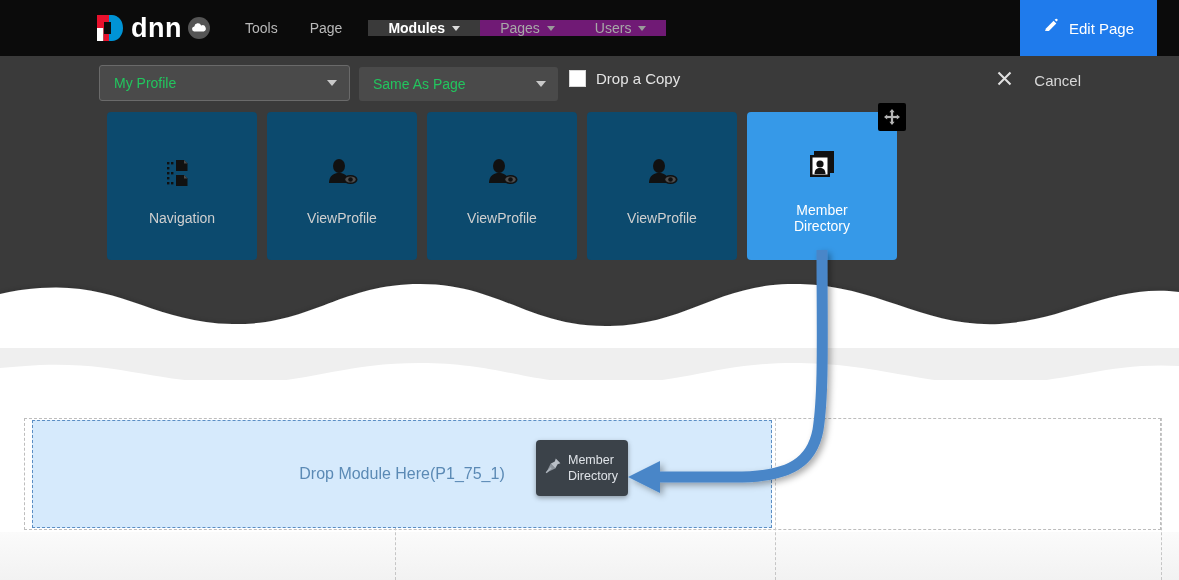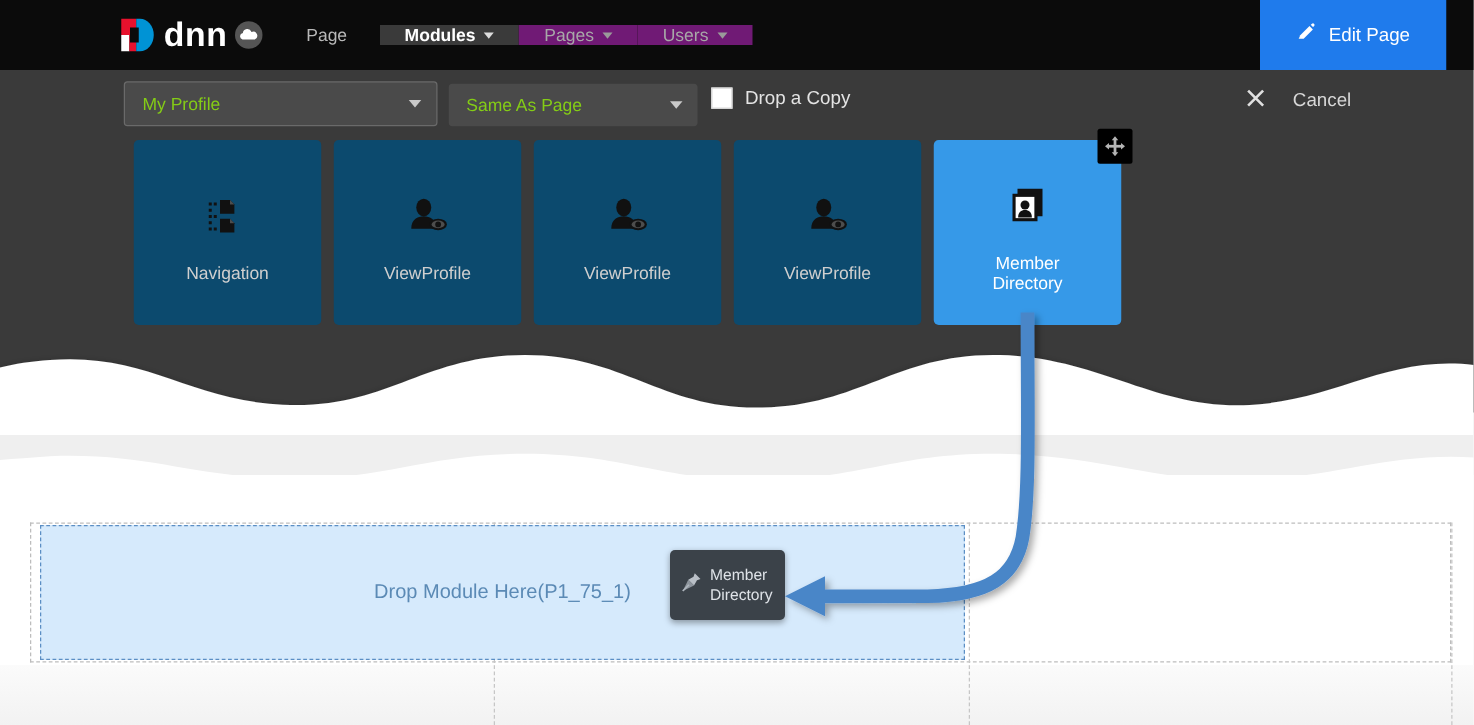--- a/index.html
+++ b/index.html
@@ -57,31 +57,31 @@
     background: #701a75; white-space: nowrap;
   }
   .nav-tab.active { background: #3a3a3a; color: #ffffff; font-weight: bold; }
   .caret {
     width: 0; height: 0; border-left: 4px solid transparent;
     border-right: 4px solid transparent; border-top: 5px solid #9a9a9a;
   }
   .nav-tab.active .caret { border-top-color: #dcdcdc; }
 
   .edit-page-btn {
-    position: absolute; right: 22px; top: 0; height: 56px; width: 149px;
+    position: absolute; right: 22px; top: 0; height: 56px; width: 137px;
     background: #1f7bec; color: #ffffff; font-size: 15px;
     display: flex; align-items: center; justify-content: center; gap: 9px;
     border: none; cursor: pointer;
   }
 
   
   .toolbar-row { position: absolute; left: 0; top: 56px; width: 1179px; height: 52px; }
   .sel {
     position: absolute; height: 34px; border-radius: 3px;
-    background: #4a4a4a; color: #84cc16; font-size: 14px;
+    background: #4a4a4a; color: #22c55e; font-size: 14px;
     display: flex; align-items: center; padding: 0 14px; cursor: pointer;
   }
   .sel .sel-caret {
     position: absolute; right: 12px; width: 0; height: 0;
     border-left: 5px solid transparent; border-right: 5px solid transparent;
     border-top: 6px solid #c9c9c9;
   }
   #sel-profile { left: 99px; top: 9px; width: 251px; border: 1px solid #6a6a6a; height: 36px; }
   #sel-samepage { left: 359px; top: 11px; width: 199px; }
 
@@ -208,20 +208,21 @@
         <span class="logo-text">dnn</span>
         <span class="logo-cloud">
           <svg width="24" height="24" viewBox="0 0 24 24">
             <circle cx="12" cy="12" r="11" fill="#555555"></circle>
             <path d="M7 15.5 a2.6 2.6 0 0 1 0.3 -5.1 a3.6 3.6 0 0 1 6.9 -0.9 a2.9 2.9 0 0 1 2.6 6 Z" fill="#ffffff"></path>
           </svg>
         </span>
       </div>
 
       <div class="nav-plain">
+        <a class="nav-link" href="#">Tools</a>
         <a class="nav-link" href="#">Page</a>
       </div>
 
       <div class="nav-tabs">
         <div class="nav-tab active">
           <span>Modules</span>
           <span class="caret"></span>
         </div>
         <div class="nav-tab">
           <span>Pages</span>

